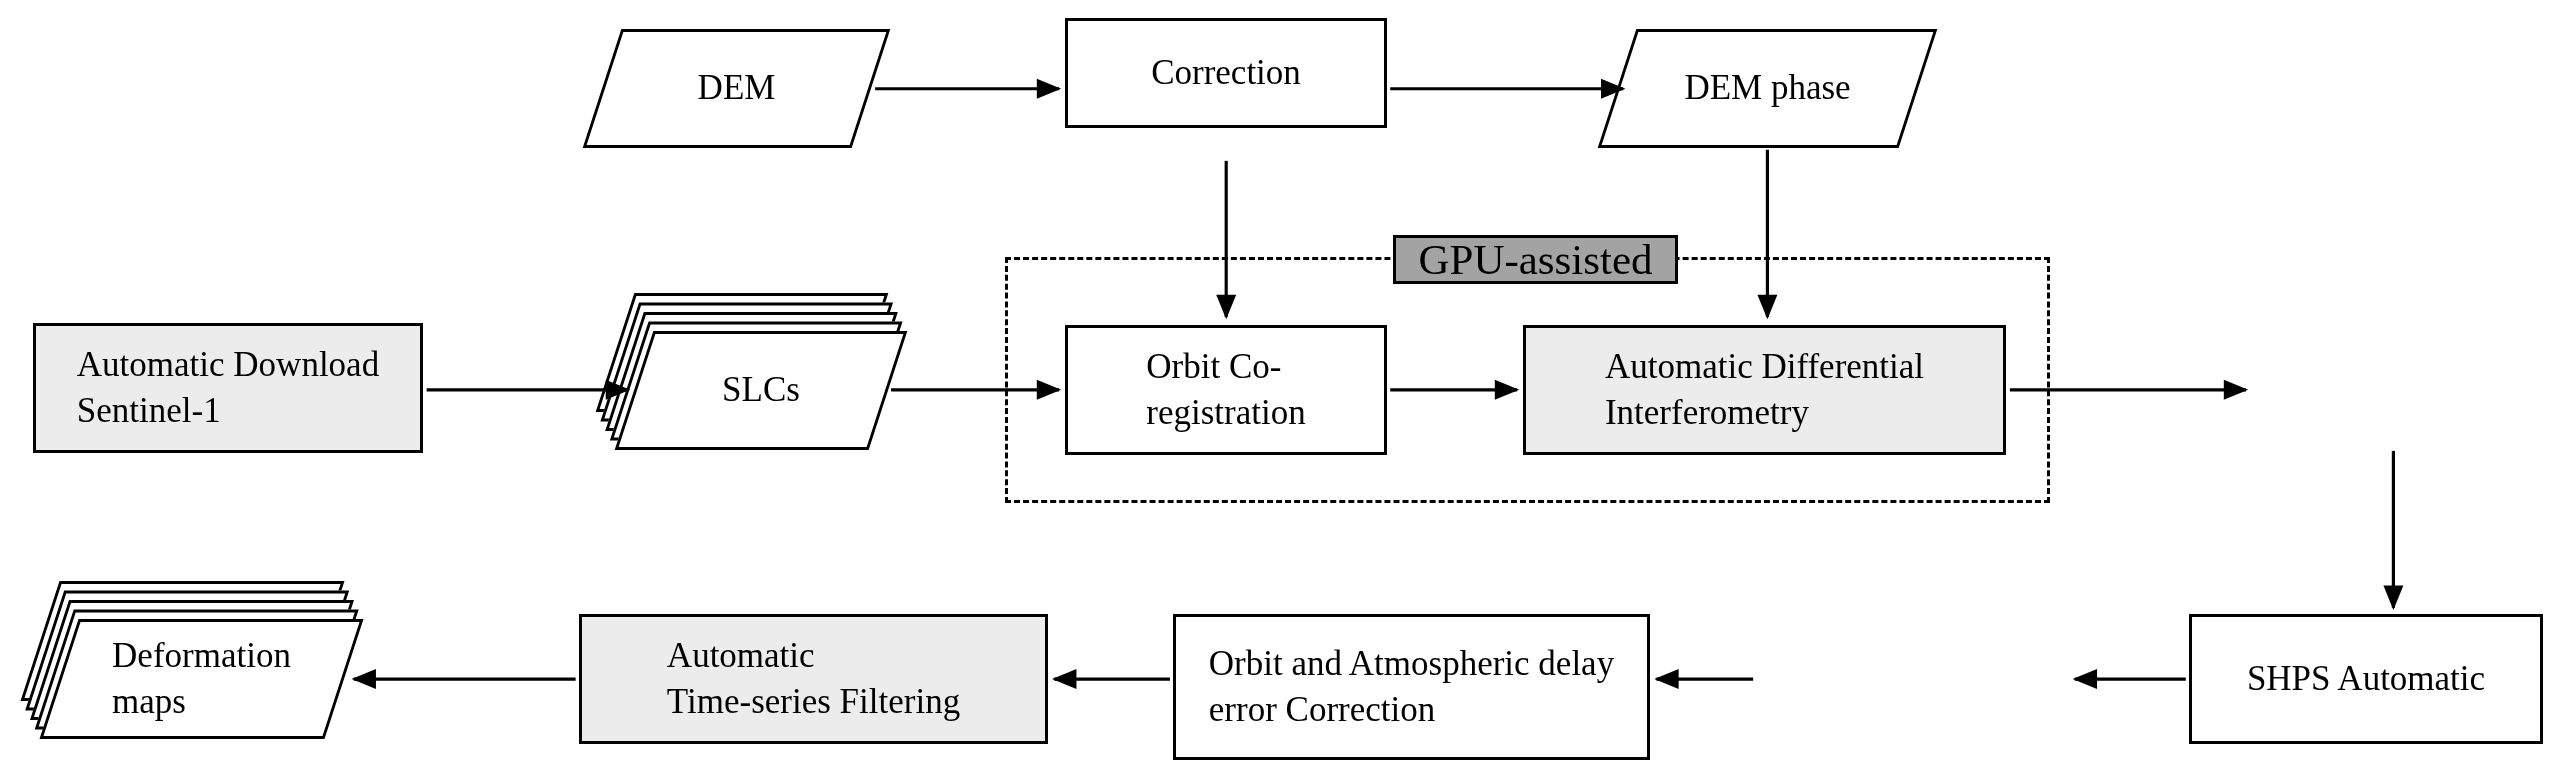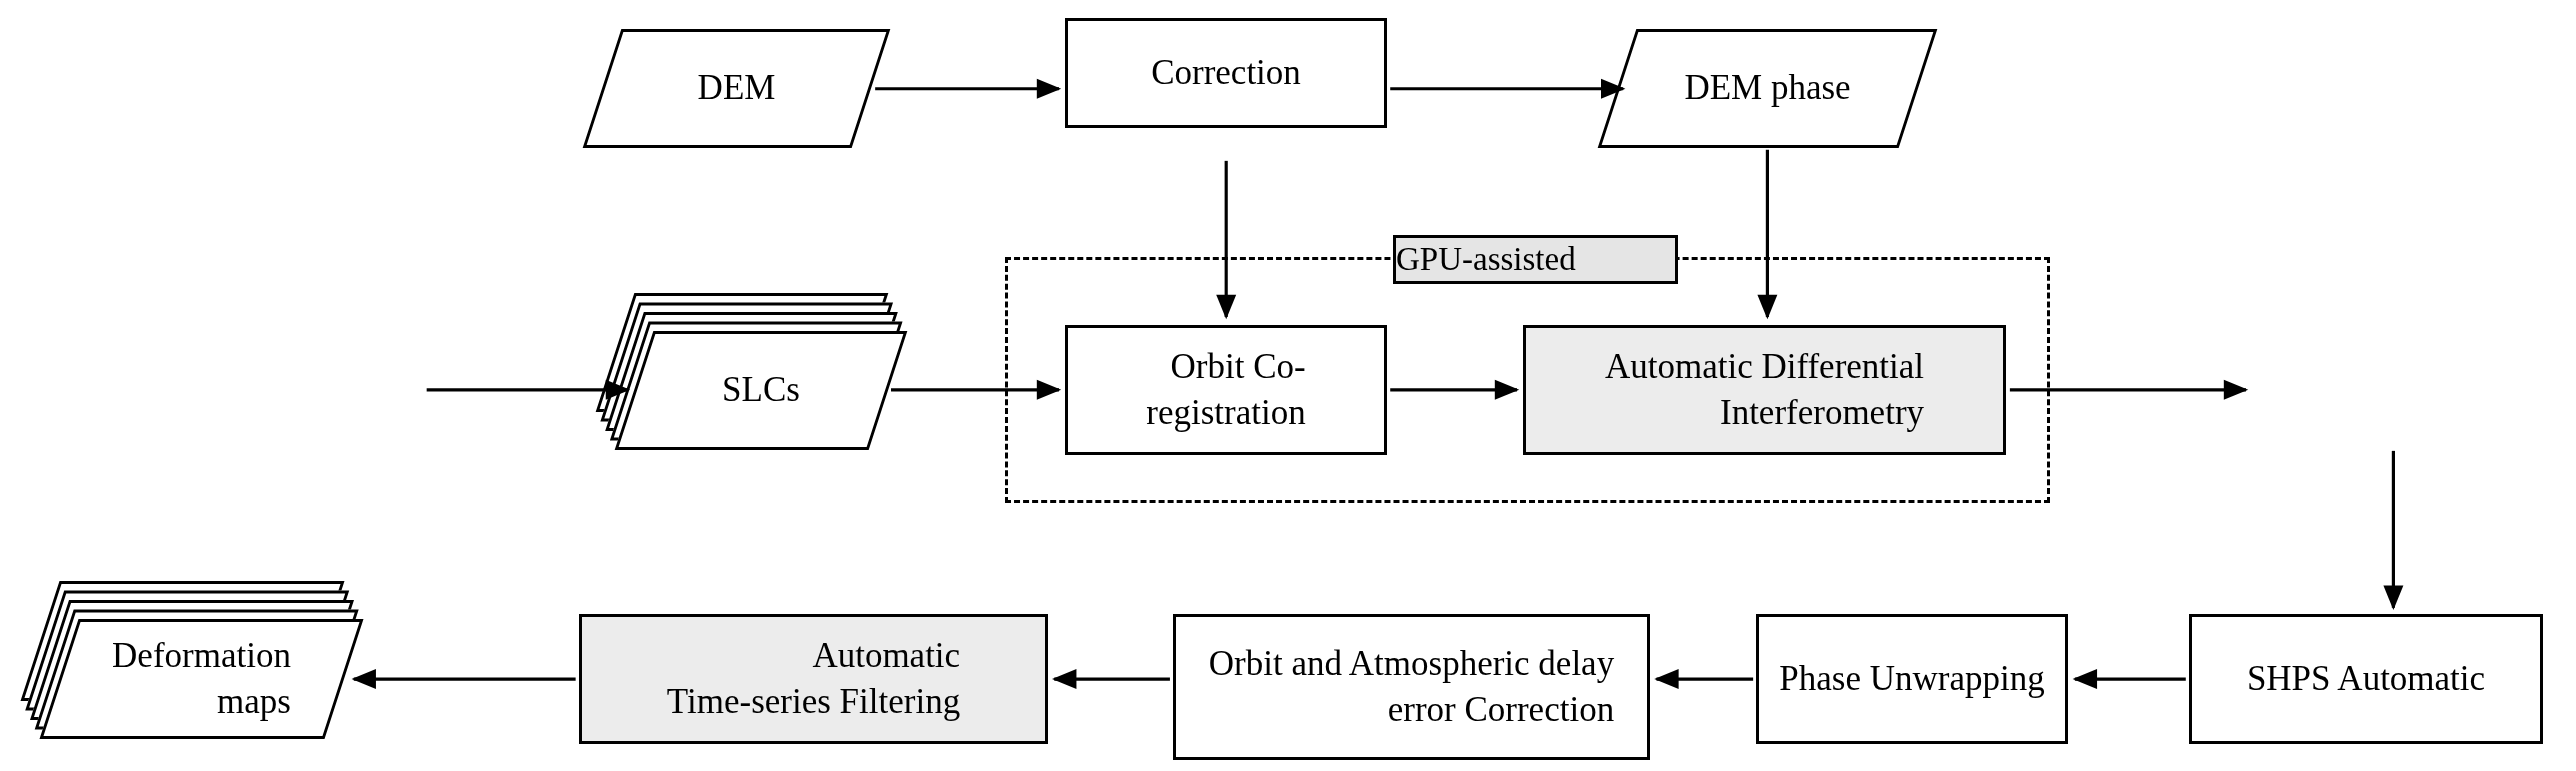--- a/index.html
+++ b/index.html
@@ -32,40 +32,40 @@
   .sl1 { transform: translate(-4.8px,-9.5px)  skewX(-18deg); }
   .sl2 { transform: translate(-9.5px,-19px) skewX(-18deg); }
   .sl3 { transform: translate(-14.3px,-28.5px) skewX(-18deg); }
   .sl4 { transform: translate(-19px,-38px) skewX(-18deg); }
   .label {
     position: absolute;
     inset: 0;
     display: flex;
     align-items: center;
     justify-content: center;
-    text-align: right;
+    text-align: left;
     white-space: pre-line;
     font-size: 35px;
     line-height: 1.32;
   }
   .gpu-group {
     position: absolute;
     border: 3.2px dashed #000000;
     box-sizing: border-box;
     background: transparent;
   }
   .gpu-label-box {
     position: absolute;
-    background: #e5e5e5;
+    background: #a3a3a3;
     border: 3.2px solid #000000;
     box-sizing: border-box;
     display: flex;
     align-items: center;
-    justify-content: flex-start;
-    font-size: 33px;
+    justify-content: center;
+    font-size: 43px;
   }
   .connectors {
     position: absolute;
     inset: 0;
     pointer-events: none;
   }
   .connectors line { stroke: #000000; stroke-width: 4; }
 </style>
 </head>
 <body>
@@ -82,20 +82,25 @@
   <div class="node" style="left:1065px; top:18px; width:322px; height:110px">
     <div class="shape-bg"></div>
     <div class="label">Correction</div>
   </div>
 
   <div class="node" style="left:1617px; top:29px; width:301px; height:119px">
     <div class="shape-bg pgram"></div>
     <div class="label">DEM phase</div>
   </div>
 
+  <div class="node gray" style="left:33px; top:323px; width:390px; height:130px">
+    <div class="shape-bg"></div>
+    <div class="label">Automatic Download
+Sentinel-1</div>
+  </div>
 
   <div class="node" style="left:634px; top:331px; width:254px; height:119px">
     <div class="stack-layer sl4"></div>
     <div class="stack-layer sl3"></div>
     <div class="stack-layer sl2"></div>
     <div class="stack-layer sl1"></div>
     <div class="shape-bg pgram"></div>
     <div class="label">SLCs</div>
   </div>
 
@@ -114,24 +119,20 @@
     <div class="label">Automatic Differential
 Interferometry</div>
   </div>
 
 
   <div class="node" style="left:2189px; top:614px; width:354px; height:130px">
     <div class="shape-bg"></div>
     <div class="label">SHPS Automatic</div>
   </div>
 
-  <div class="node" style="left:1756px; top:614px; width:312px; height:130px">
-    <div class="shape-bg"></div>
-    <div class="label">Phase Unwrapping</div>
-  </div>
 
   <div class="node" style="left:1173px; top:614px; width:477px; height:146px">
     <div class="shape-bg"></div>
     <div class="label">Orbit and Atmospheric delay
 error Correction</div>
   </div>
 
   <div class="node gray" style="left:579px; top:614px; width:469px; height:130px">
     <div class="shape-bg"></div>
     <div class="label">Automatic

